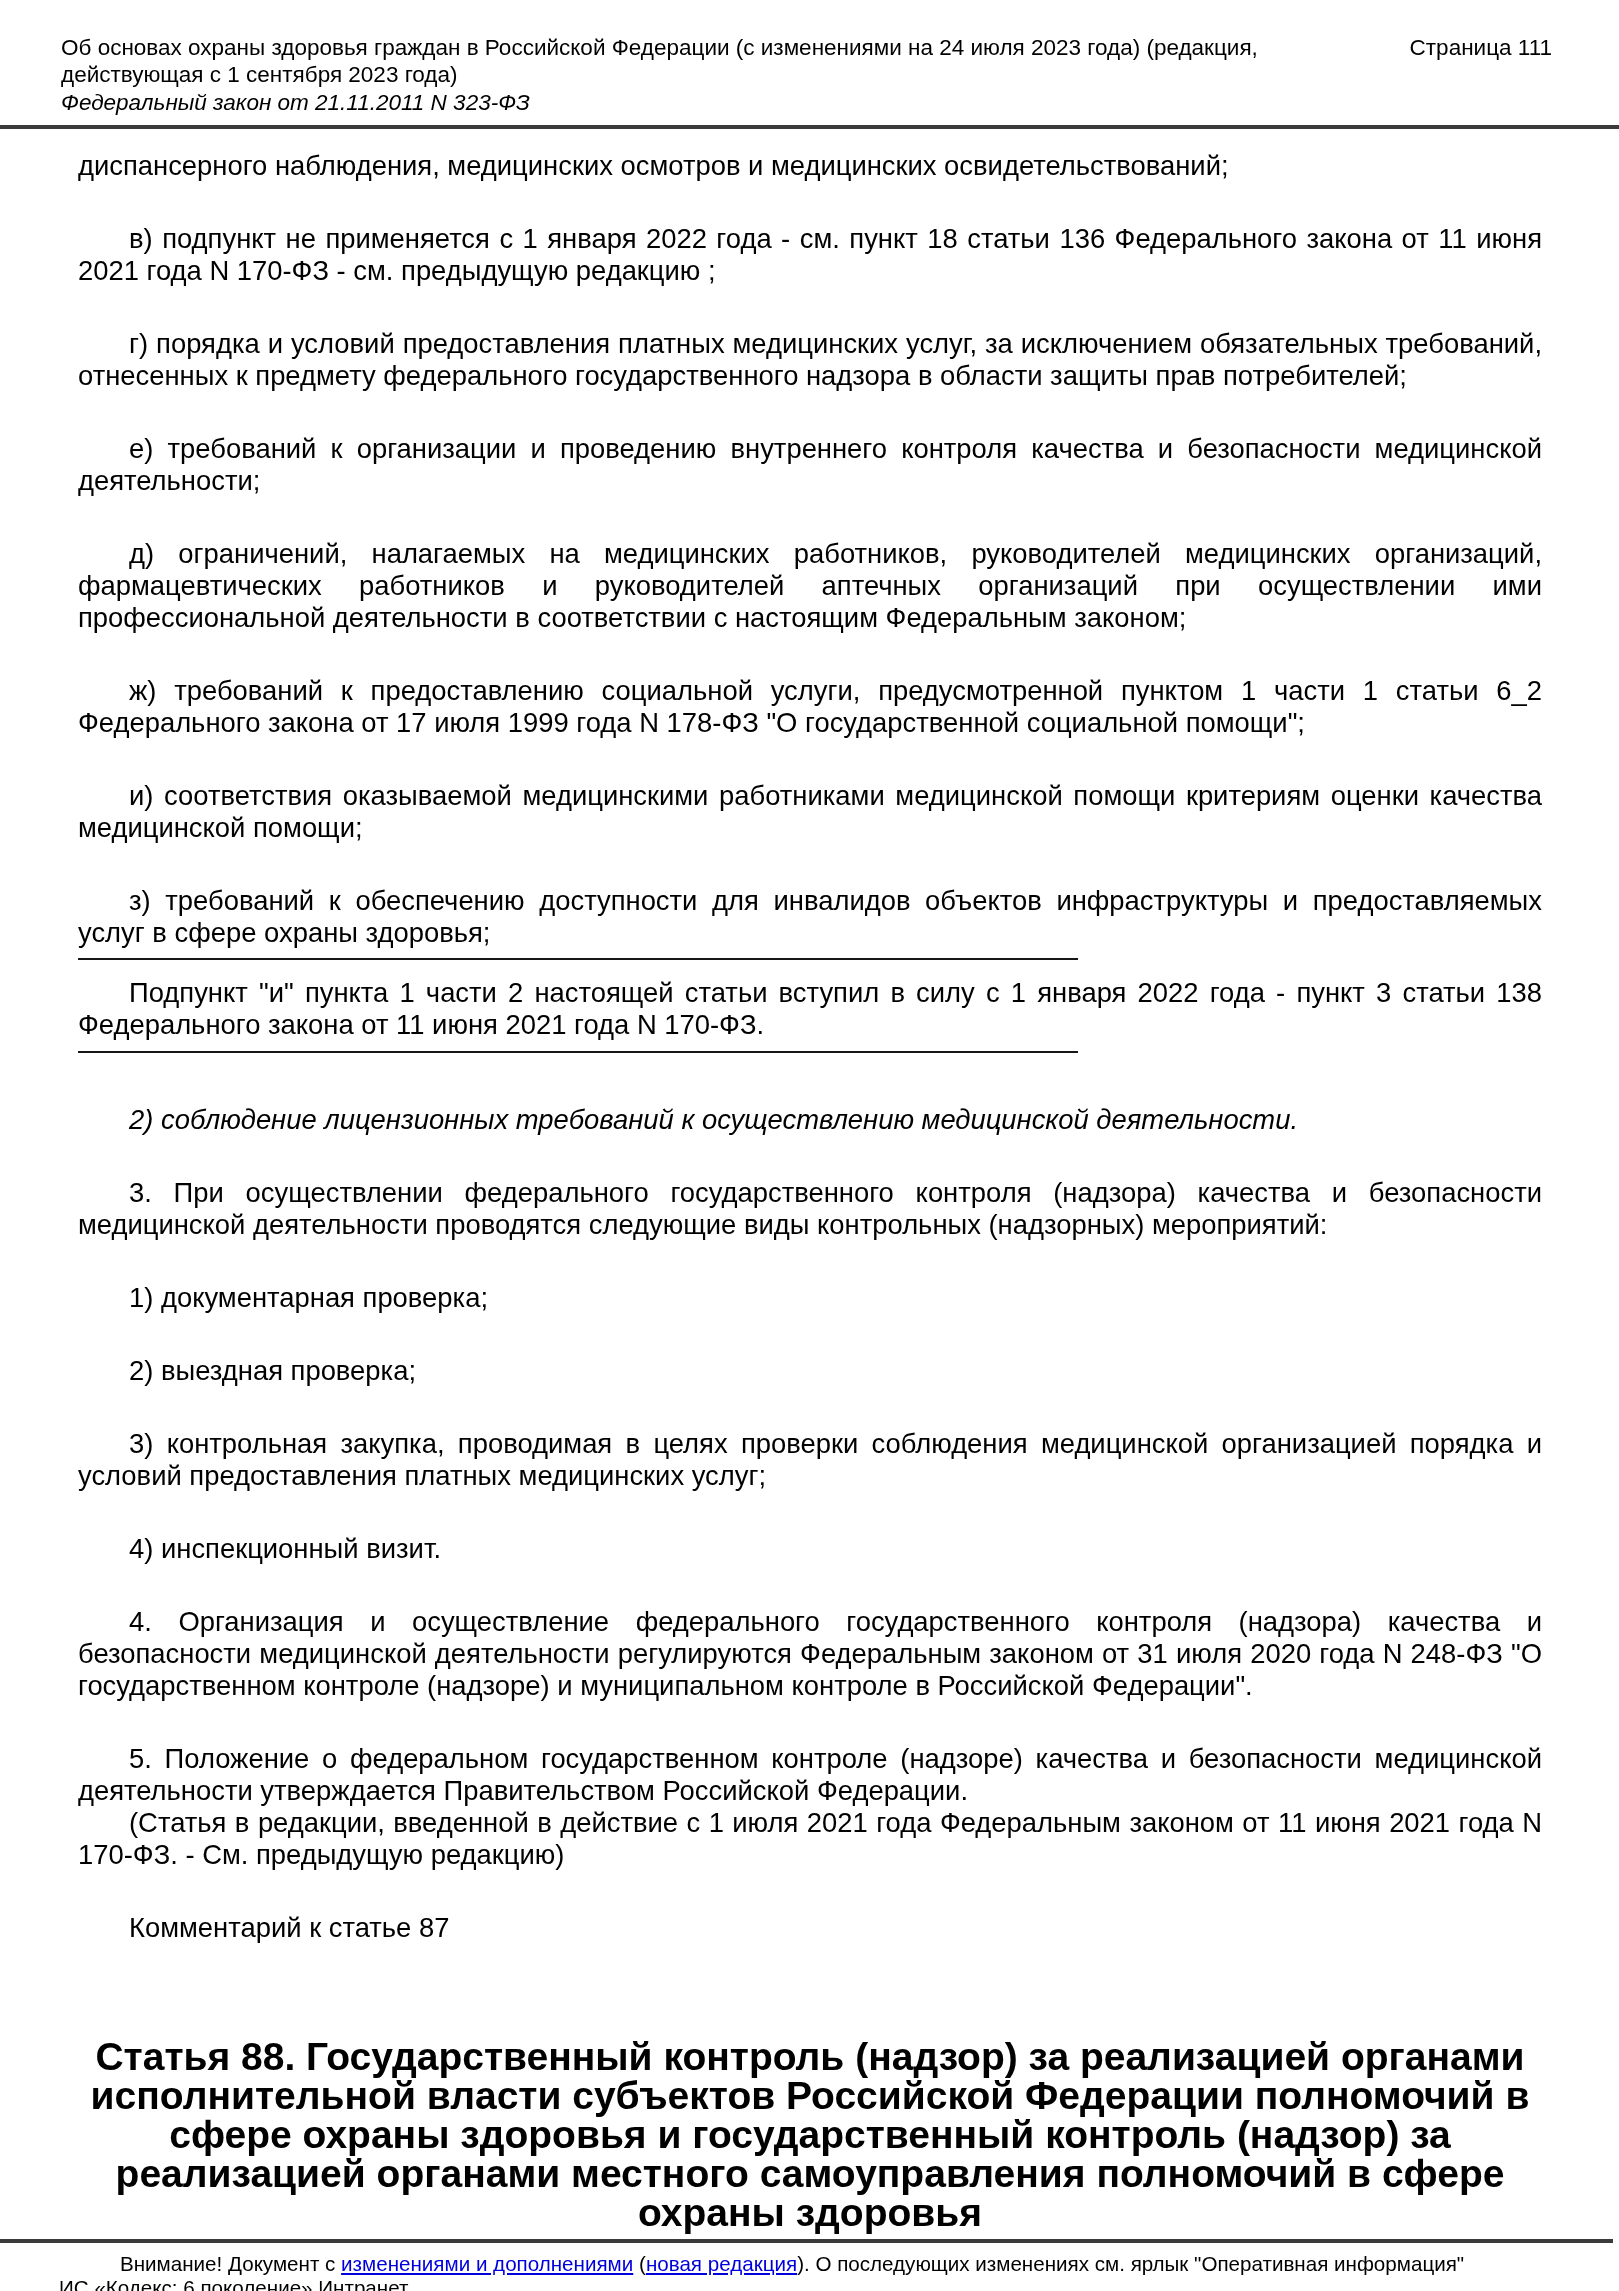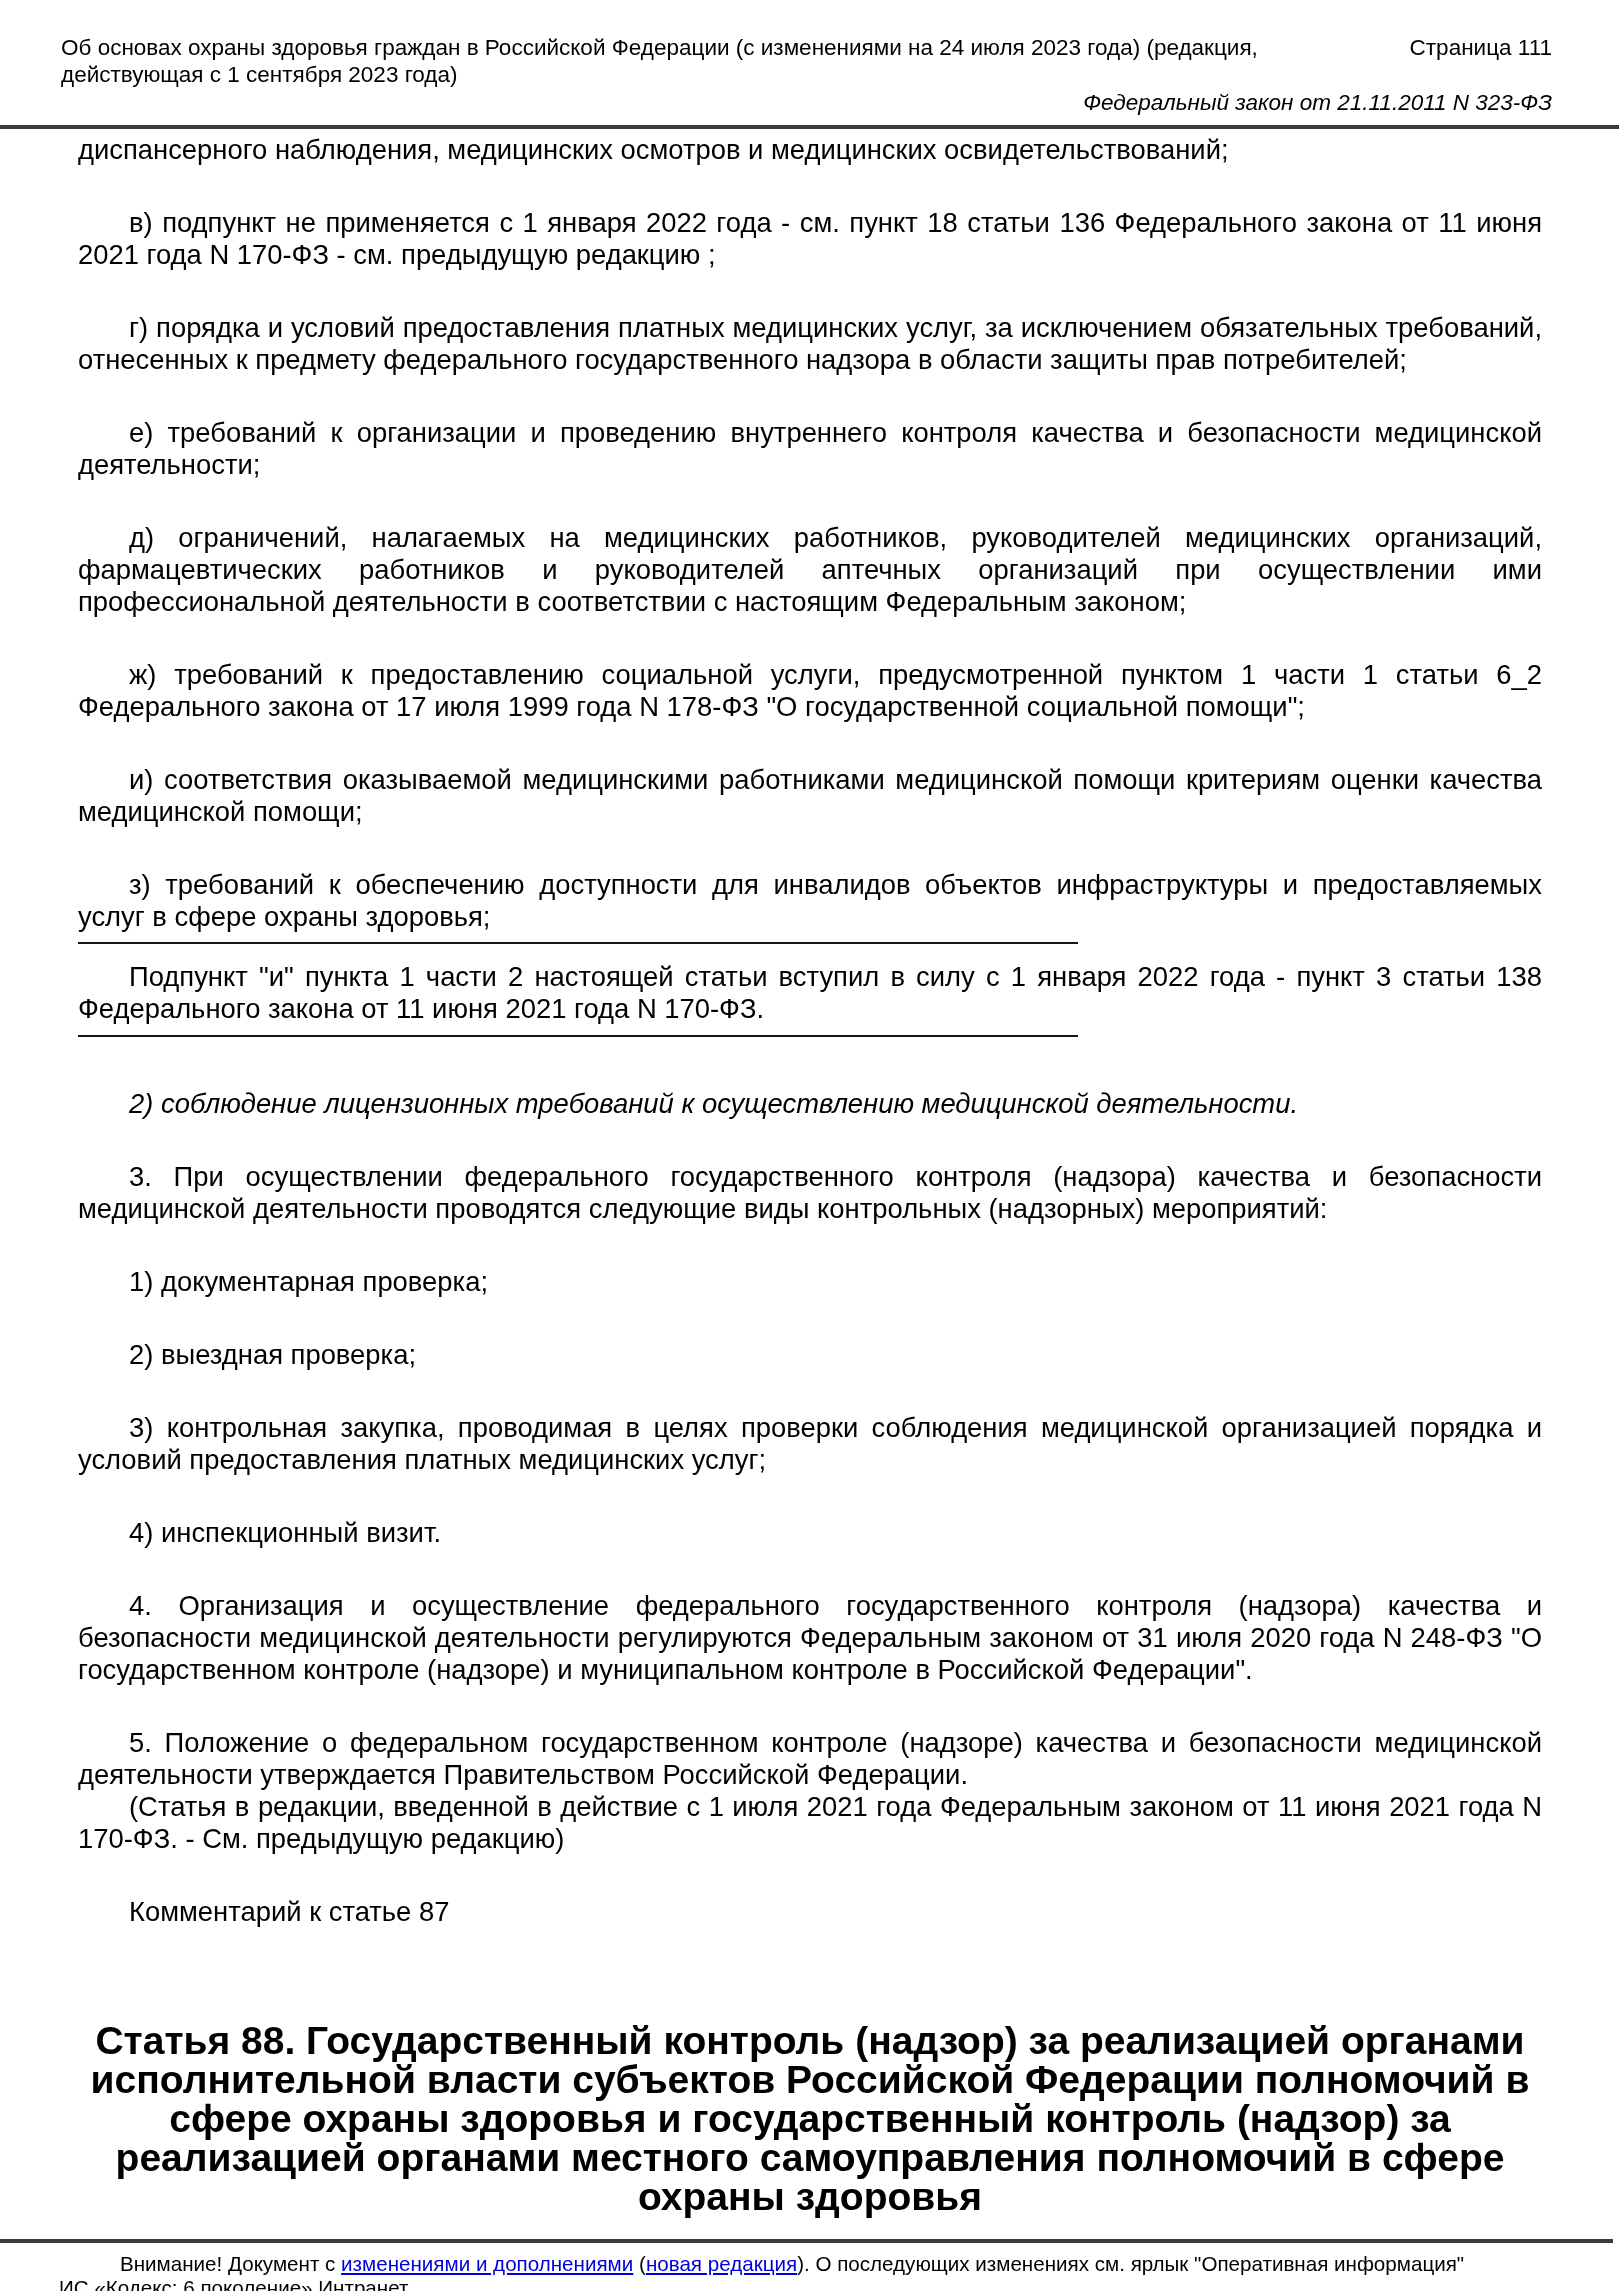--- a/index.html
+++ b/index.html
@@ -16,30 +16,30 @@
 
   
   .hdr {
     padding: 13.7px 67px 0 61px;
     font-size: 22.5px;
     line-height: 27.4px;
   }
   .hdr-row { display: flex; align-items: flex-start; }
   .hdr-title { max-width: 1333px; }
   .hdr-page { margin-left: auto; white-space: nowrap; }
-  .hdr-sub { font-style: italic; text-align: right; }
+  .hdr-sub { font-style: italic; }
   .top-rule {
     height: 3.9px;
     background: #3b3b3b;
     margin-top: 8.8px;
   }
 
   
   .content {
-    padding: 5px 77px 0 78px;
+    padding: 21px 77px 0 78px;
     font-size: 27.4px;
     line-height: 32px;
     text-align: justify;
   }
   .para { margin: 41px 0 0 0; text-indent: 51px; }
   .para.first { margin-top: 0; text-indent: 0; }
   .para.nogap { margin-top: 0; }
   .para.note-text { margin-top: 16.7px; }
   .para.after-note { margin-top: 51px; font-style: italic; }
   .hr-partial {

